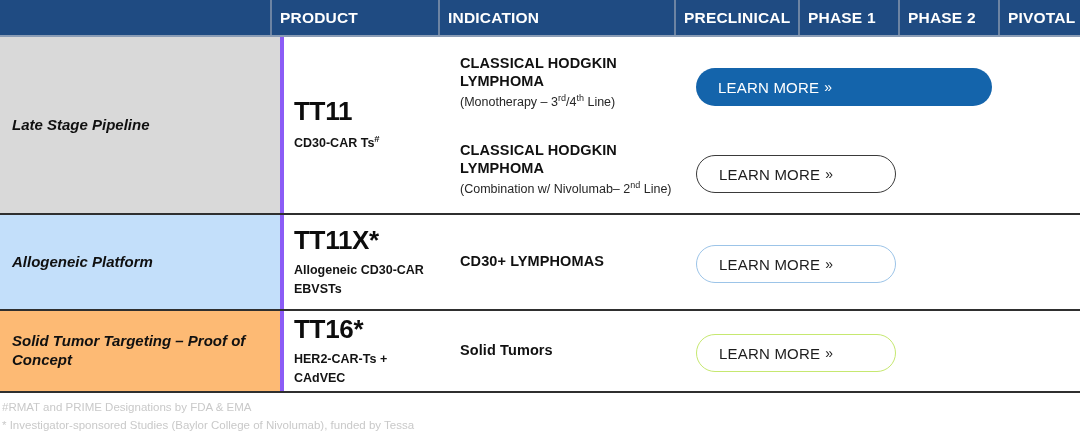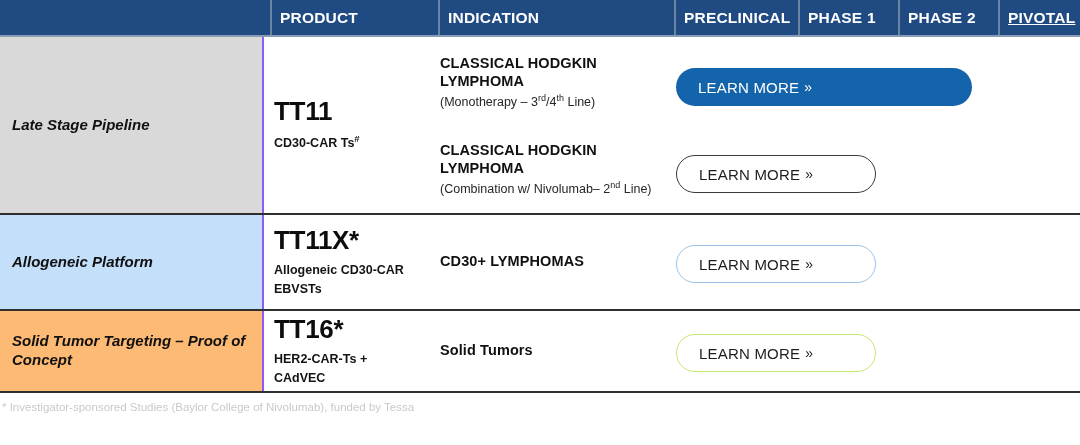--- a/index.html
+++ b/index.html
@@ -39,45 +39,45 @@
     border-right: 2px solid #6d84a3;
     white-space: nowrap;
   }
   .hcell.last { border-right: none; }
   .h-cat   { width: 272px; }
   .h-prod  { width: 168px; }
   .h-ind   { width: 236px; }
   .h-pre   { width: 124px; }
   .h-p1    { width: 100px; }
   .h-p2    { width: 100px; }
-  .h-piv   { width: 80px; text-decoration: underline;  }
+  .h-piv   { width: 80px;  }
 
   
   .row {
     display: flex;
     border-bottom: 2px solid #2f2f2f;
     box-sizing: border-box;
     position: relative;
   }
   .row-late  { height: 178px; }
   .row-allo  { height: 96px;  }
   .row-solid { height: 82px;  }
 
   .cat-cell {
-    width: 264px;
+    width: 284px;
     box-sizing: border-box;
     display: flex;
     align-items: center;
     padding: 0 12px;
     font-size: 15px;
     font-style: italic;
     font-weight: bold;
     color: #101010;
     line-height: 1.25;
-    border-right: 2px solid #8b5cf6;
+    border-right: 4px solid #8b5cf6;
   }
   .cat-late  { background: #d9d9d9; }
   .cat-allo  { background: #c3dffa; }
   .cat-solid { background: #fdba74; }
 
   .prod-cell {
     width: 168px;
     box-sizing: border-box;
     padding: 0 10px;
     display: flex;
@@ -241,16 +241,17 @@
         <div class="ind-title">Solid Tumors</div>
       </div>
       <div class="learn-btn btn-outline btn-outline-green" style="left:244px; top:23px; width:200px;">
         <span>LEARN MORE</span>
         <span class="chev">»</span>
       </div>
     </div>
   </div>
 
   <div class="footnotes">
+    <div>#RMAT and PRIME Designations by FDA &amp; EMA</div>
     <div>* Investigator-sponsored Studies (Baylor College of Nivolumab), funded by Tessa</div>
   </div>
 
 </div>
 
 </body></html>

